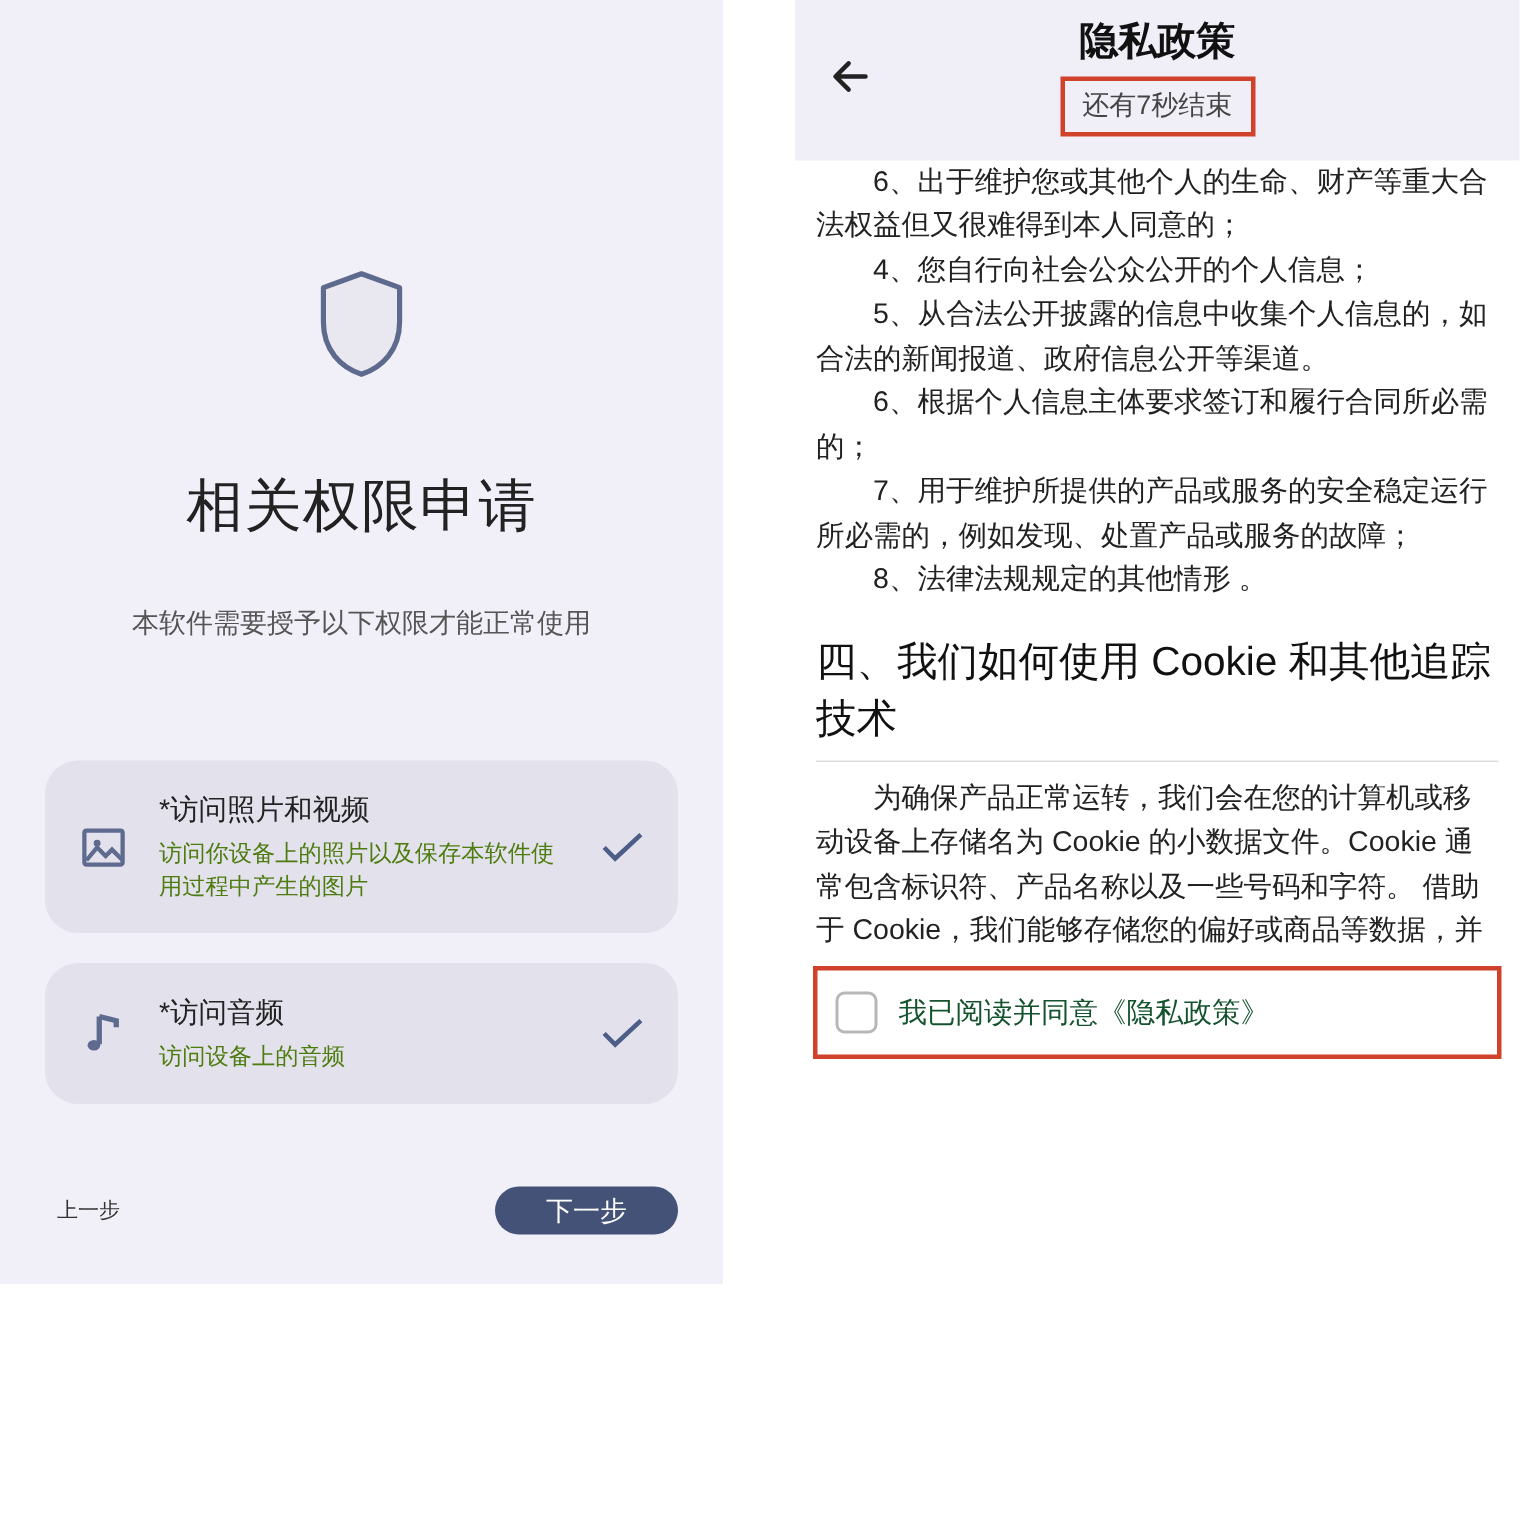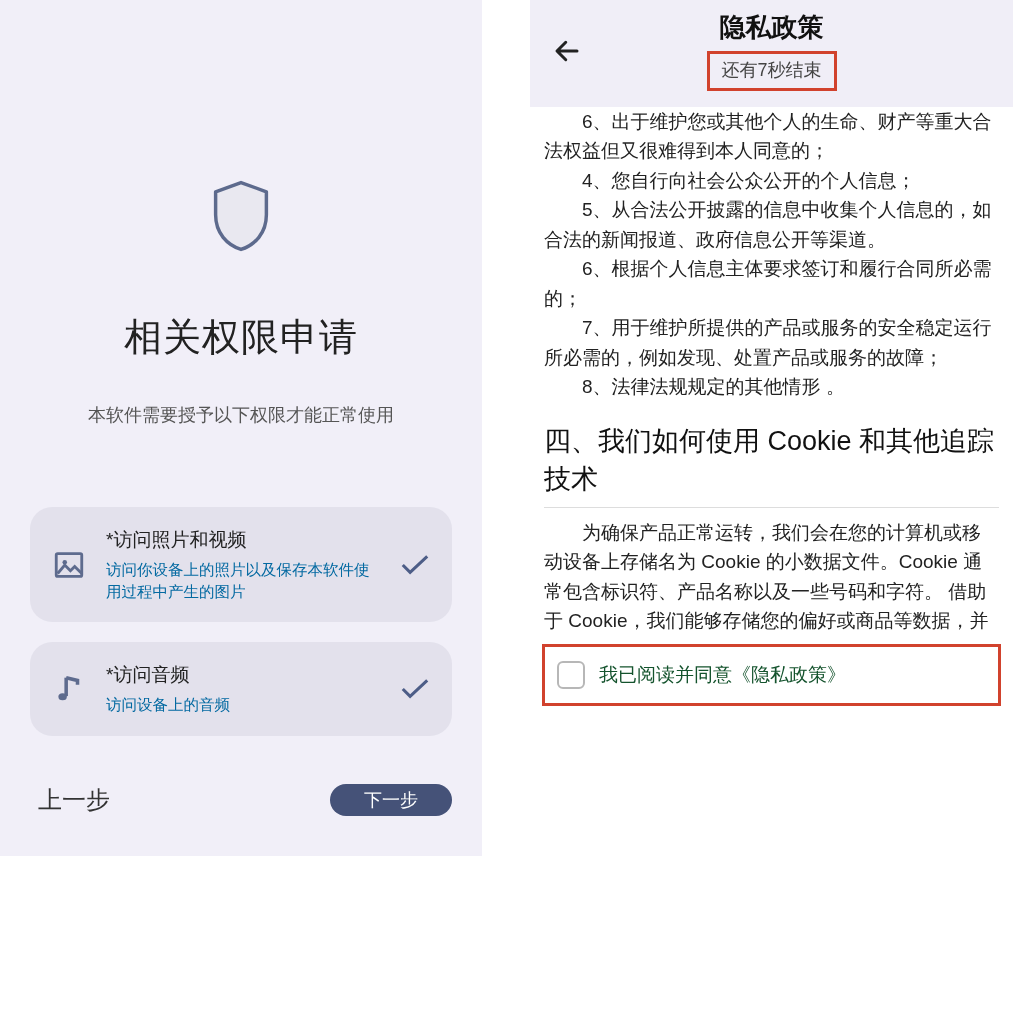--- a/index.html
+++ b/index.html
@@ -75,41 +75,41 @@
     .perm-text {
       flex: 1;
     }
     .perm-title {
       font-size: 19px;
       color: #222;
       margin-bottom: 6px;
     }
     .perm-desc {
       font-size: 15.5px;
-      color: #0369a1;
+      color: #4d7c0f;
       line-height: 1.4;
     }
     .perm-check {
       width: 30px;
       height: 22px;
       color: #4d5d87;
       flex-shrink: 0;
     }
     .bottom-bar {
       position: absolute;
       bottom: 0;
       left: 0;
       right: 0;
       padding: 24px 30px 28px;
       display: flex;
       justify-content: space-between;
       align-items: center;
     }
     .btn-prev {
-      font-size: 24px;
+      font-size: 14px;
       color: #333;
       background: none;
       border: none;
       cursor: pointer;
       padding: 12px 8px;
     }
     .btn-next {
       background: #455278;
       color: #fff;
       border: none;

